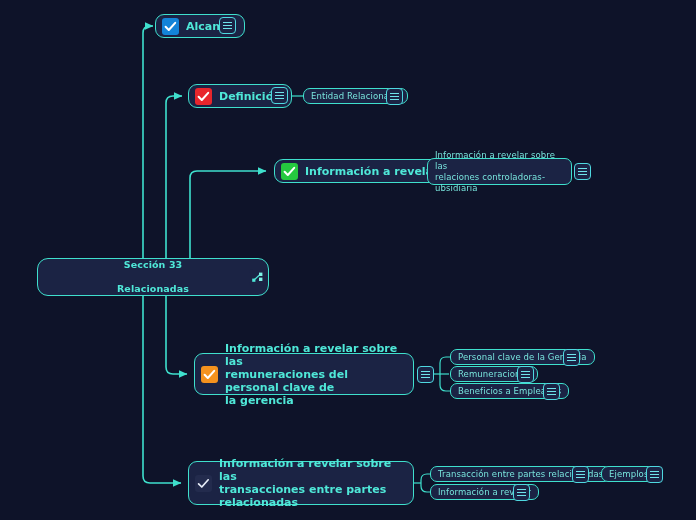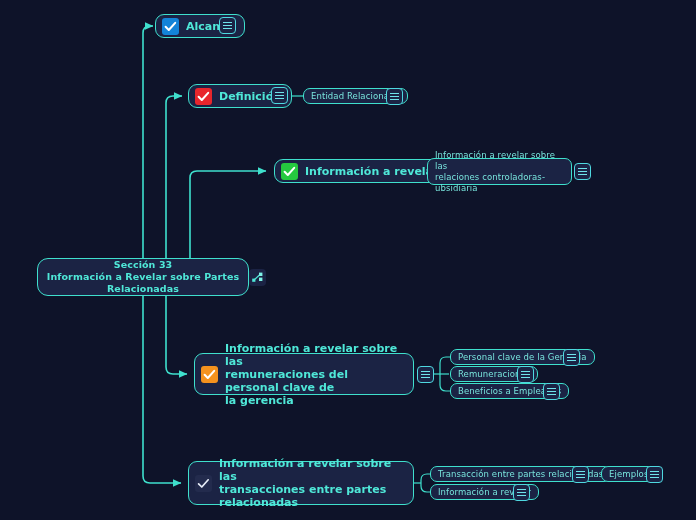--- a/index.html
+++ b/index.html
@@ -146,24 +146,24 @@
       <path d="M440,374 L440,385 Q440,391 446,391 L450,391"></path>
 
       <path d="M414,483 L421,483"></path>
       <path d="M421,483 L421,480 Q421,474 427,474 L430,474"></path>
       <path d="M421,483 L421,486 Q421,492 427,492 L430,492"></path>
 
       <path d="M586,474 L600,474"></path>
     </g>
   </svg>
 
-  <div class="node root" style="left:37px; top:258px; width:212px; height:38px;">
+  <div class="node root" style="left:37px; top:258px; width:232px; height:38px;">
     <div>
       <span>Sección 33</span><br>
-      <span>Información a Revelar sobre Partes</span><br>
+      <br>
       <span>Relacionadas</span>
     </div>
   </div>
   <div class="root-tool" style="left:249px; top:269px;">
     <svg width="13" height="13" viewBox="0 0 13 13">
       <path d="M3 9 L9 3.5" stroke="#4fe8d8" stroke-width="1.2" fill="none"></path>
       <rect x="1.2" y="7.6" width="3.2" height="3.2" fill="#4fe8d8"></rect>
       <rect x="8" y="1.6" width="3.4" height="3.4" fill="#7df3e6"></rect>
       <rect x="8" y="6.6" width="3.4" height="3.4" fill="#7df3e6"></rect>
     </svg>

